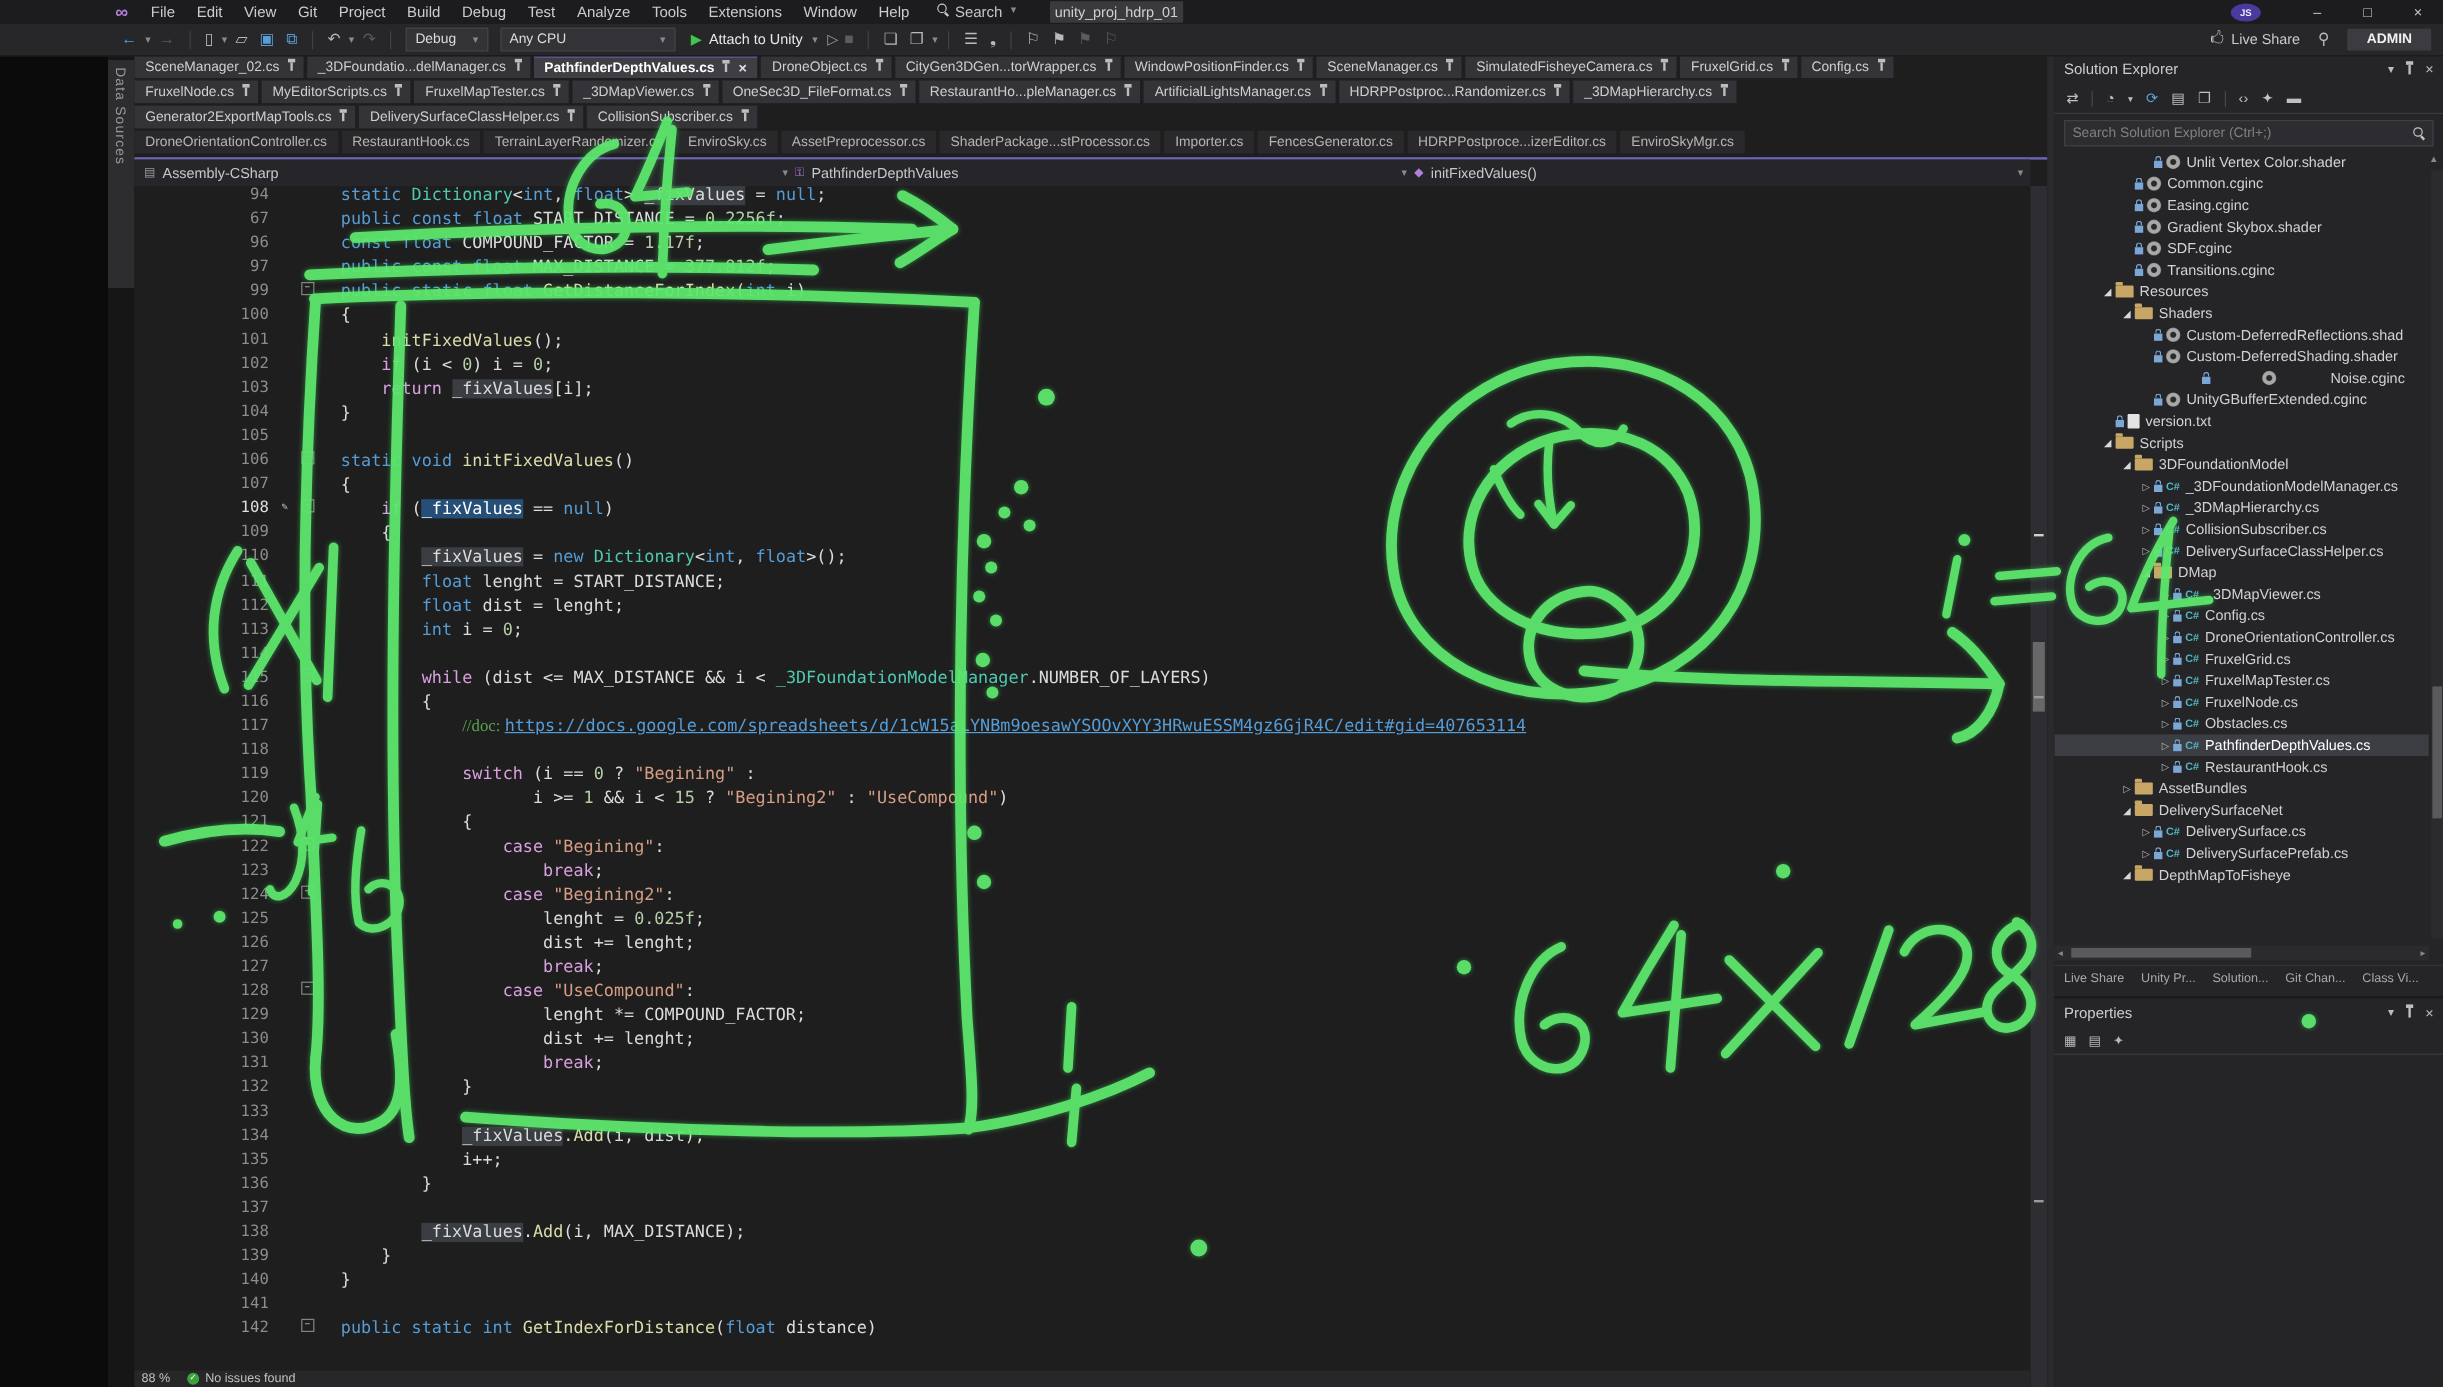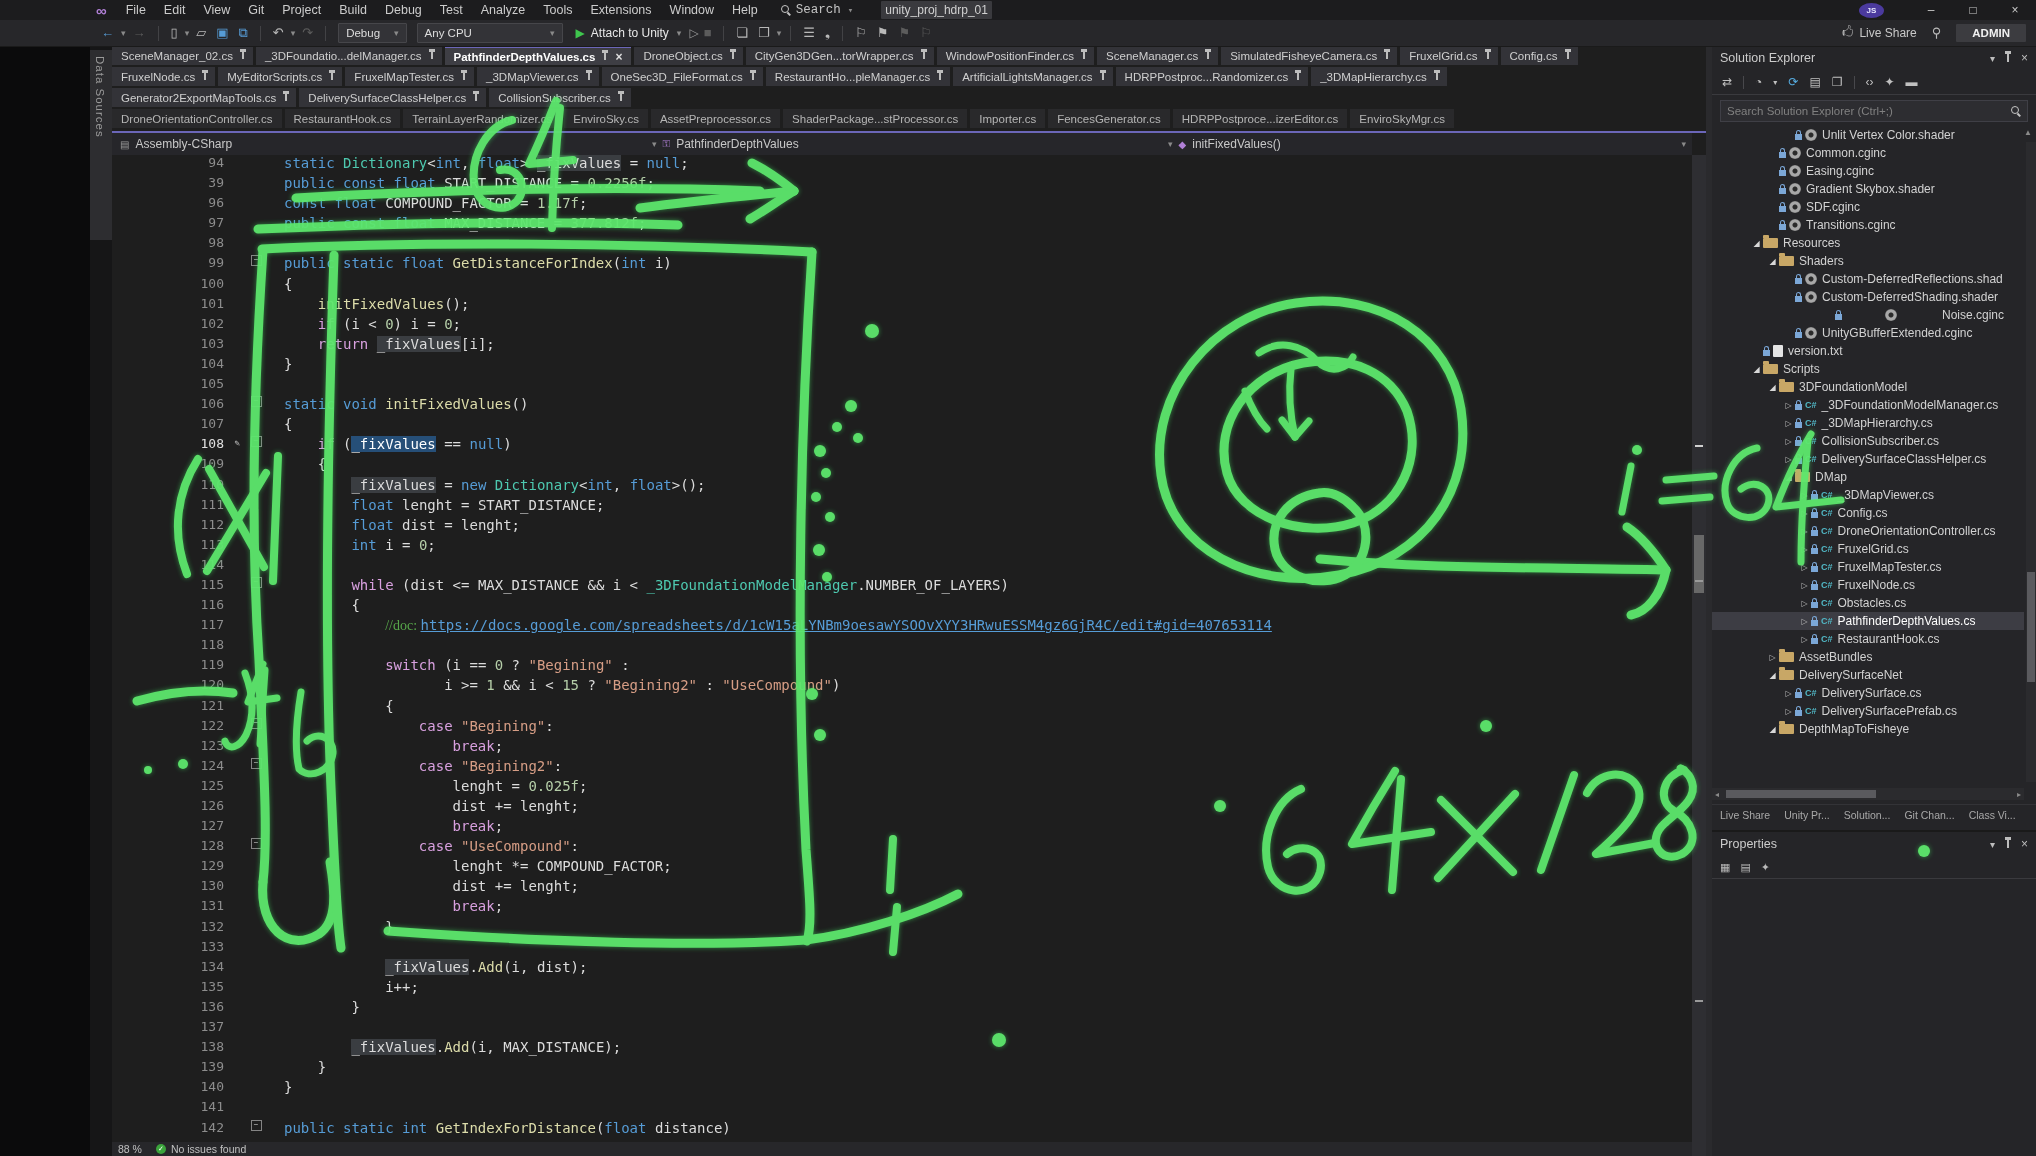--- a/index.html
+++ b/index.html
@@ -3,21 +3,21 @@
 <meta charset="utf-8">
 <style>
   html,body{margin:0;padding:0;background:#000;width:2036px;height:1156px;overflow:hidden;
     font-family:"Liberation Sans", sans-serif;-webkit-font-smoothing:antialiased;}
   .window{position:absolute;top:0;left:0;width:2036px;height:1156px;background:#1e1e1e;overflow:hidden;}
 
   
   .titlebar{position:absolute;top:0;left:0;width:2036px;height:20px;background:#1c1c1e;display:flex;align-items:center;z-index:5;}
   .vs-logo{color:#b180d7;font-size:15px;font-weight:bold;margin:0 10px 0 96px;}
   .menu-item{color:#cccccc;font-size:12.5px;padding:0 9px;line-height:20px;cursor:default;}
-  .tb-search{display:flex;align-items:center;color:#c5c5c5;font-size:12.5px;margin-left:14px;gap:5px;font-family:Liberation Mono, monospace;}
+  .tb-search{display:flex;color:#c5c5c5;font-size:12.5px;margin-left:14px;gap:5px;}
   .mag{position:relative;width:10px;height:10px;display:inline-block;}
   .mag::before{content:"";position:absolute;width:6px;height:6px;border:1.5px solid #c5c5c5;border-radius:50%;left:0;top:0;}
   .mag::after{content:"";position:absolute;width:4px;height:1.5px;background:#c5c5c5;transform:rotate(45deg);left:6px;top:8px;}
   .caret{color:#8a8a8a;font-size:9px;margin-left:2px;}
   .title-pill{background:#3a3a3e;color:#d0d0d0;font-size:12px;padding:1px 4px;margin-left:28px;border-radius:1px;line-height:16px;}
   .tb-right{position:absolute;right:0;top:0;height:20px;display:flex;align-items:center;}
   .js-badge{width:25px;height:15px;border-radius:50%;background:#4b3a9e;color:#e8e8ff;font-size:8px;font-weight:bold;
     display:flex;align-items:center;justify-content:center;margin-right:26px;}
   .win-btn{width:42px;height:20px;color:#c8c8c8;font-size:12px;display:flex;align-items:center;justify-content:center;}
 
@@ -382,38 +382,33 @@
     </span>
   </div>
 
   <div class="editor" id="code">
       <div class="line">
         <span class="ln">94</span>
         <span class="fold"></span>
         <span class="codeline"><span class="tok-k">static </span><span class="tok-ty">Dictionary</span><span class="tok-df">&lt;</span><span class="tok-k">int</span><span class="tok-df">, </span><span class="tok-k">float</span><span class="tok-df">&gt; </span><span class="tok-occ">_fixValues</span><span class="tok-df"> = </span><span class="tok-k">null</span><span class="tok-df">;</span></span>
       </div>
       <div class="line">
-        <span class="ln">39</span>
+        <span class="ln">67</span>
         <span class="fold"></span>
         <span class="codeline"><span class="tok-k">public const float </span><span class="tok-df">START_DISTANCE = </span><span class="tok-nu">0.2256f</span><span class="tok-df">;</span></span>
       </div>
       <div class="line">
         <span class="ln">96</span>
         <span class="fold"></span>
         <span class="codeline"><span class="tok-k">const float </span><span class="tok-df">COMPOUND_FACTOR = </span><span class="tok-nu">1.17f</span><span class="tok-df">;</span></span>
       </div>
       <div class="line">
         <span class="ln">97</span>
         <span class="fold"></span>
         <span class="codeline"><span class="tok-k">public const float </span><span class="tok-df">MAX_DISTANCE = </span><span class="tok-nu">377.812f</span><span class="tok-df">;</span></span>
-      </div>
-      <div class="line">
-        <span class="ln">98</span>
-        <span class="fold"></span>
-        <span class="codeline"></span>
       </div>
       <div class="line">
         <span class="ln">99</span>
         <span class="fold">
           <span class="fold-box">−</span>
         </span>
         <span class="codeline"><span class="tok-k">public static float </span><span class="tok-me">GetDistanceForIndex</span><span class="tok-df">(</span><span class="tok-k">int</span><span class="tok-df"> i)</span></span>
       </div>
       <div class="line">
         <span class="ln">100</span>

